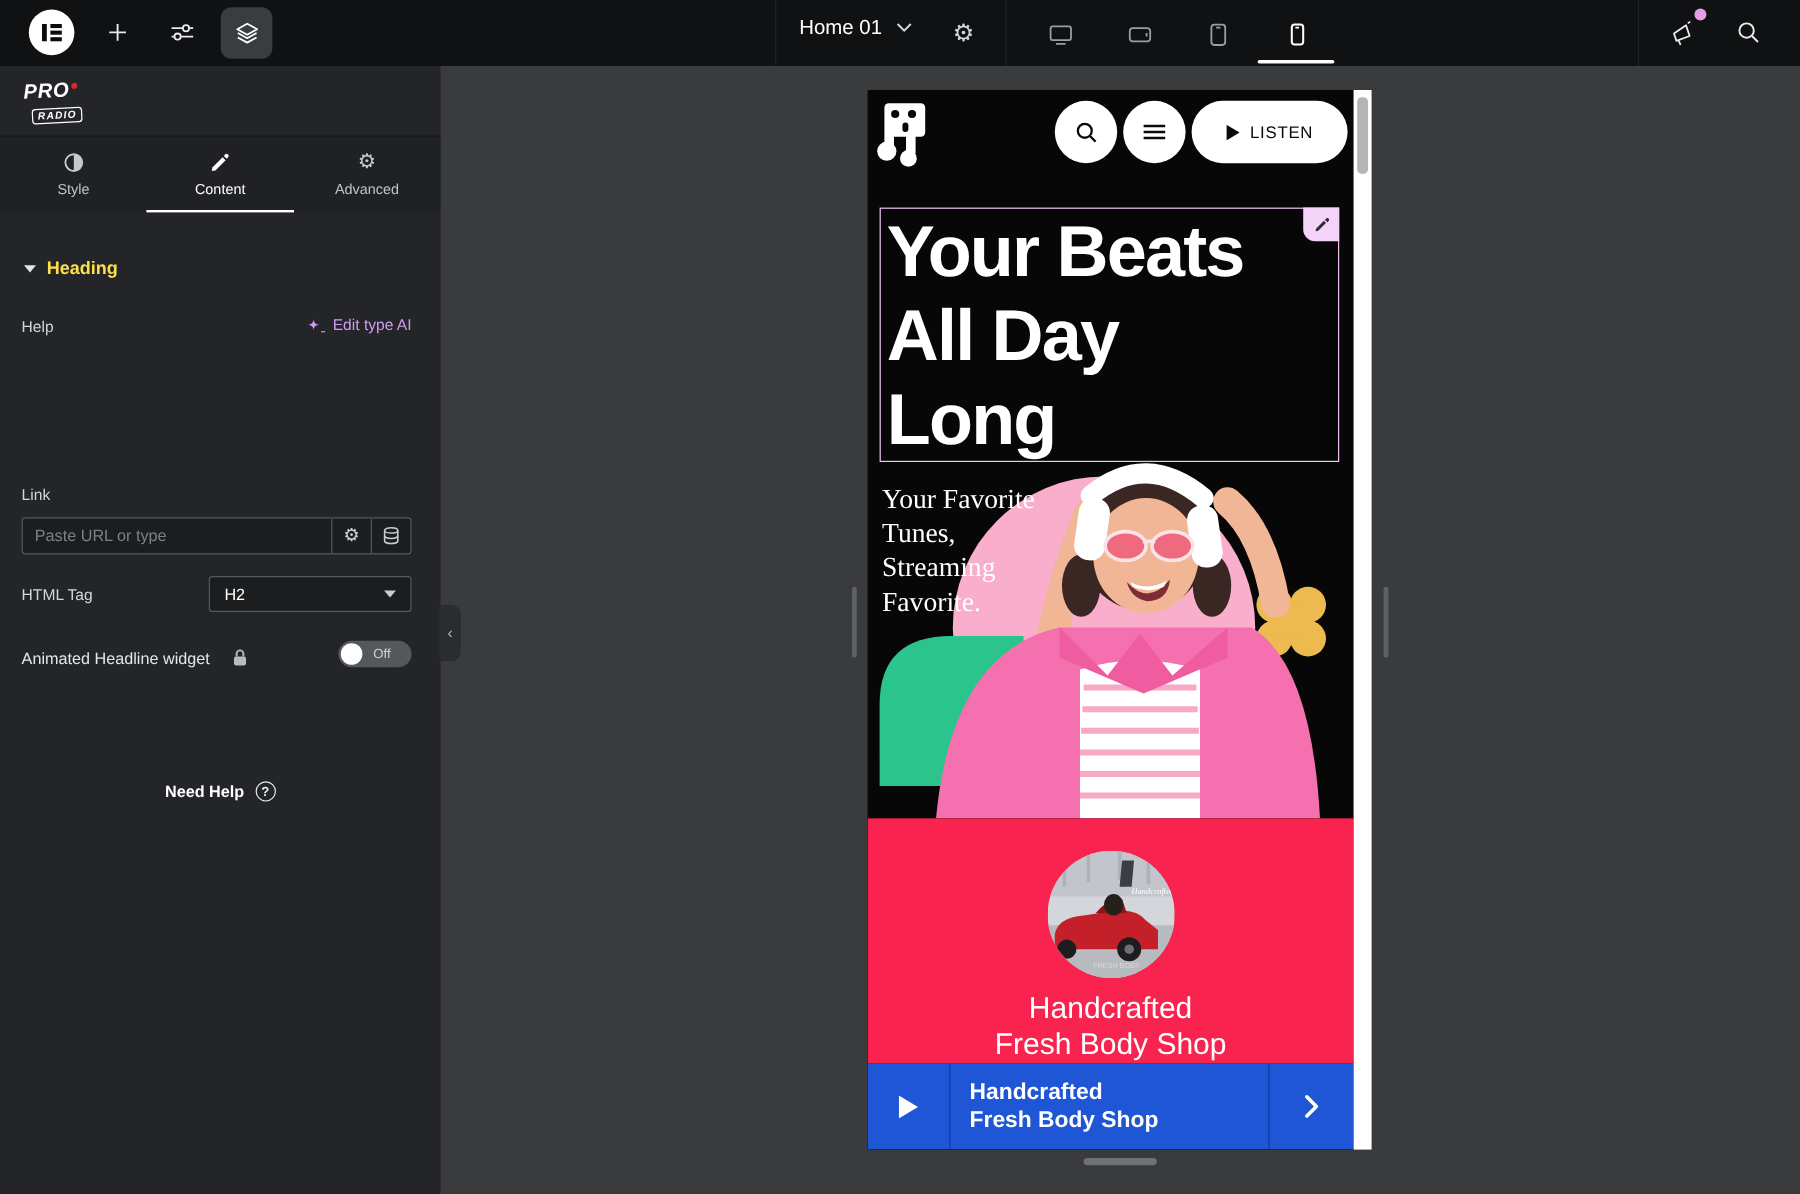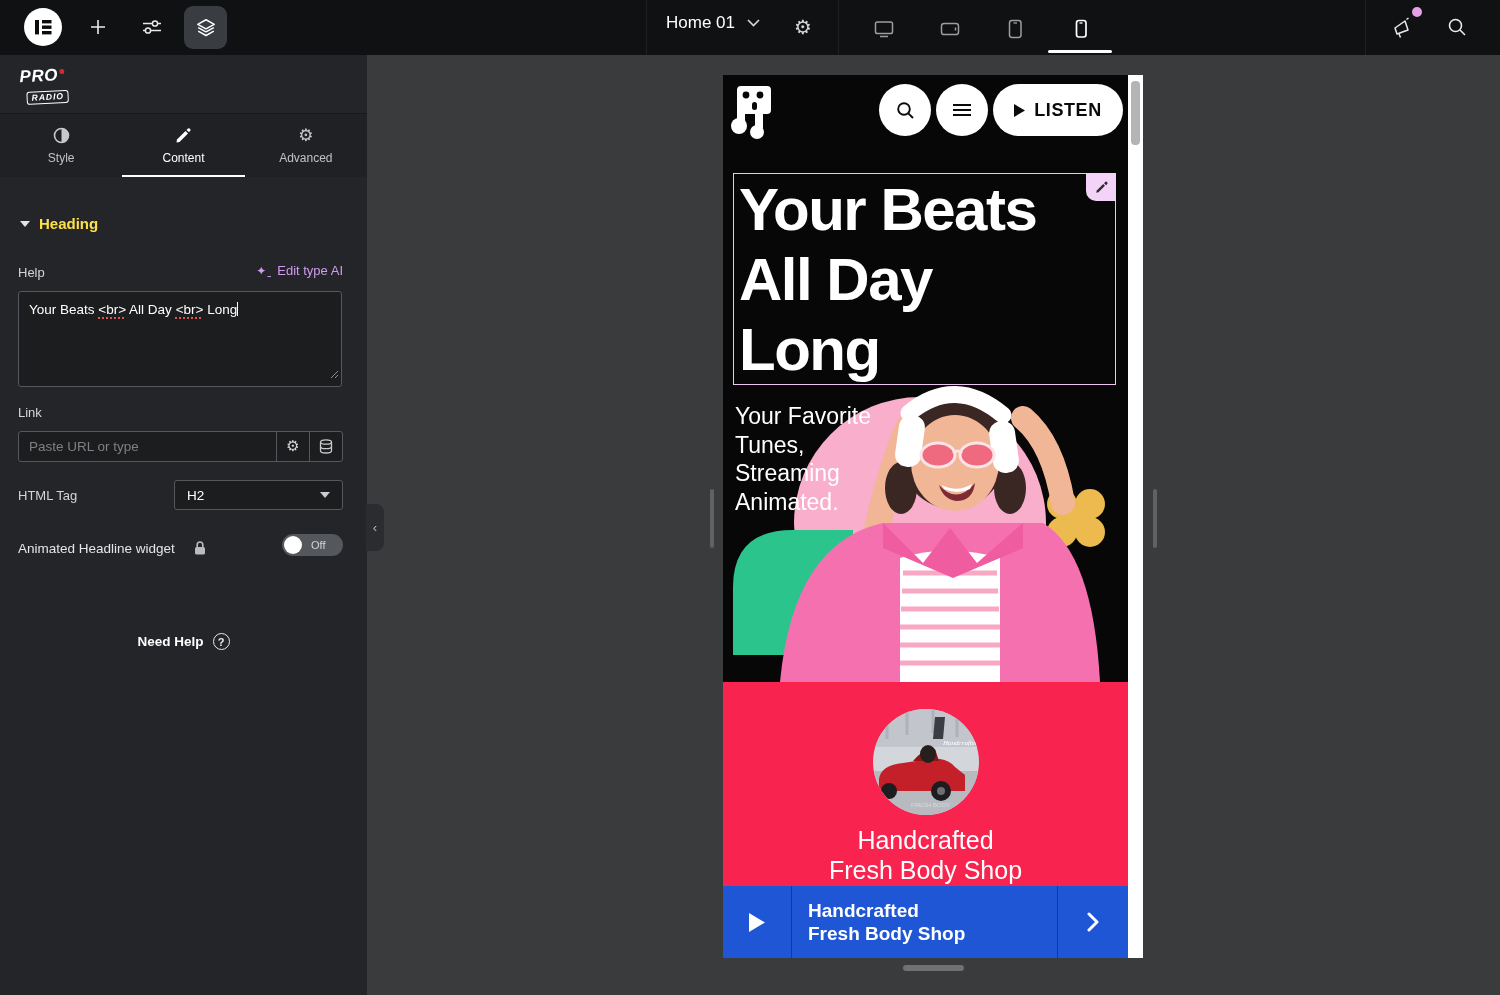--- a/index.html
+++ b/index.html
@@ -60,21 +60,21 @@
     border:1px solid #55585d; border-radius:3px; display:flex; align-items:center; color:#fff;
     font-size:13.5px; padding:0 12px; cursor:pointer; }
   .select-box .sel-caret { margin-left:auto; width:0; height:0; border-left:5px solid transparent;
     border-right:5px solid transparent; border-top:6px solid #c9ccd0; }
   .anim-row { position:absolute; left:18px; top:477px; width:325px; height:24px; display:flex; align-items:flex-end; }
   .anim-label { color:#e3e6e9; font-size:13.5px; }
   .toggle { position:absolute; right:0; width:61px; height:22px; border-radius:11px; background:#54575b;
     display:flex; align-items:center; cursor:pointer; }
   .knob { width:18px; height:18px; border-radius:50%; background:#fff; margin-left:2px; }
   .toggle-text { color:#d2d5d8; font-size:11px; margin-left:9px; }
-  .need-help { position:absolute; left:0; top:578px; width:367px; display:flex; align-items:center;
+  .need-help { position:absolute; left:0; top:596px; width:367px; display:flex; align-items:center;
     justify-content:center; gap:9px; color:#fff; font-size:13.5px; font-weight:700; cursor:pointer; }
   .q-circle { width:17px; height:17px; border:1.5px solid #e8eaec; border-radius:50%; display:flex;
     align-items:center; justify-content:center; font-size:11px; font-weight:700; color:#e8eaec; }
   .collapse-tab { position:absolute; left:366px; top:504px; width:18px; height:47px; background:#2a2c2f;
     border-radius:0 8px 8px 0; display:flex; align-items:center; justify-content:center;
     color:#b5b8bb; font-size:13px; cursor:pointer; z-index:45; }
 
   
   #canvas { position:absolute; left:367px; top:55px; width:1133px; height:940px; background:#3a3b3d; }
   .drag-handle { position:absolute; width:4px; height:59px; border-radius:2px; background:#5f6163; cursor:ew-resize; }
@@ -86,30 +86,30 @@
   .pv-scroll { width:15px; background:#fff; position:relative; }
   .pv-thumb { position:absolute; left:3px; top:6px; width:9px; height:64px; background:#b4b4b4; border-radius:4px; cursor:pointer; }
 
   .pv-header { position:relative; height:98px; }
   .site-logo { position:absolute; left:4px; top:9px; cursor:pointer; }
   .hdr-right { position:absolute; right:5px; top:9px; display:flex; gap:5px; }
   .circle-btn { width:52px; height:52px; border-radius:50%; background:#fff; display:flex;
     align-items:center; justify-content:center; cursor:pointer; }
   .listen-btn { width:130px; height:52px; border-radius:28px; background:#fff; display:flex;
     align-items:center; justify-content:center; gap:9px; cursor:pointer; }
-  .listen-label { font-size:18px; font-weight:700; letter-spacing:.6px; color:#0a0a0a; }
+  .listen-label { font-size:14px; font-weight:400; letter-spacing:.6px; color:#0a0a0a; }
 
   .pv-hero { position:relative; height:509px; }
   .hero-scene { position:absolute; left:0; top:200px; }
   .pv-heading-box { position:absolute; left:10px; top:0; width:383px; height:212px;
     border:1px solid #efc3f2; cursor:pointer; }
   .pv-h2 { padding:1px 0 0 5px; color:#fff; font-size:60px; font-weight:800; line-height:70px; letter-spacing:-1.5px; }
   .edit-handle { position:absolute; top:-1px; right:-1px; width:30px; height:28px; background:#f3d3f7;
     border-radius:0 0 0 10px; display:flex; align-items:center; justify-content:center; cursor:pointer; }
-  .pv-subtitle { position:absolute; left:12px; top:229px; color:#fff; font-size:23px; line-height:28.5px; font-weight:500; }
+  .pv-subtitle { position:absolute; left:12px; top:229px; color:#fff; font-size:23px; line-height:28.5px; font-weight:500;font-family:Liberation Serif, serif; }
 
   .pv-card { position:relative; height:204px; background:#f8234e; display:flex; flex-direction:column; align-items:center; }
   .card-img { width:106px; height:106px; border-radius:50%; overflow:hidden; margin-top:27px; cursor:pointer; }
   .card-caption { margin-top:10px; text-align:center; color:#fff; font-size:25px; line-height:30px; font-weight:500; }
 
   .pv-bar { position:relative; height:72px; background:#1e56d6; display:flex; }
   .bar-play { width:69px; display:flex; align-items:center; justify-content:center;
     border-right:1px solid rgba(8,30,95,.5); cursor:pointer; }
   .bar-text { flex:1; display:flex; flex-direction:column; justify-content:center; padding-left:16px;
     color:#fff; font-size:19px; line-height:23.5px; font-weight:600; }
@@ -236,28 +236,20 @@
     <span class="caret-down"></span>
     <span>Heading</span>
   </div>
 
   <div class="field-label" style="top:210px;">Help</div>
   <div class="ai-link">
     <span class="ai-spark">✦ˍ</span>
     <span>Edit type AI</span>
   </div>
 
-  <div class="texta">
-    <span>Your Beats </span><span class="sp">&lt;br&gt;</span><span> All Day </span><span class="sp">&lt;br&gt;</span><span> Long</span><span class="cursor"></span>
-    <span class="resize-corner">
-      <svg width="9" height="9" viewBox="0 0 9 9">
-          <path d="M8 1 L1 8 M8 5 L5 8" stroke="#8a8d90" stroke-width="1"></path>
-        </svg>
-    </span>
-  </div>
 
   <div class="field-label" style="top:350px;">Link</div>
   <div class="link-group">
     <input class="link-input" value="" placeholder="Paste URL or type" style="">
     <div class="mini-btn">
       <span class="gear-glyph" style="font-size:15px;">⚙</span>
     </div>
     <div class="mini-btn">
       <svg width="14" height="15" viewBox="0 0 14 15">
         <ellipse cx="7" cy="3" rx="5.5" ry="2.2" stroke="#c8cbce" stroke-width="1.3" fill="none"></ellipse>
@@ -383,21 +375,21 @@
             <path d="M2 11 L9.5 3.5 L11.5 5.5 L4 13 L1.5 13.5 Z" fill="#2a2c2f"></path>
             <path d="M10.5 2.5 L12 1 Q13 .3 14 1.3 Q15 2.3 14.3 3.3 L12.8 4.8 Z" fill="#2a2c2f"></path>
           </svg>
         </div>
       </div>
 
       <div class="pv-subtitle">
         <div>Your Favorite</div>
         <div>Tunes,</div>
         <div>Streaming</div>
-        <div>Animated.</div>
+        <div>Favorite.</div>
       </div>
     </div>
 
     <div class="pv-card">
       <div class="card-img">
         <svg width="106" height="106" viewBox="0 0 106 106">
           <rect width="106" height="106" fill="#d3d6db"></rect>
           <rect y="0" width="106" height="38" fill="#c2c6cc"></rect>
           <path d="M14 0 V30 M34 0 V26 M60 0 V24 M84 0 V28" stroke="#aeb3b9" stroke-width="3"></path>
           <rect y="62" width="106" height="44" fill="#b7bbc0"></rect>

